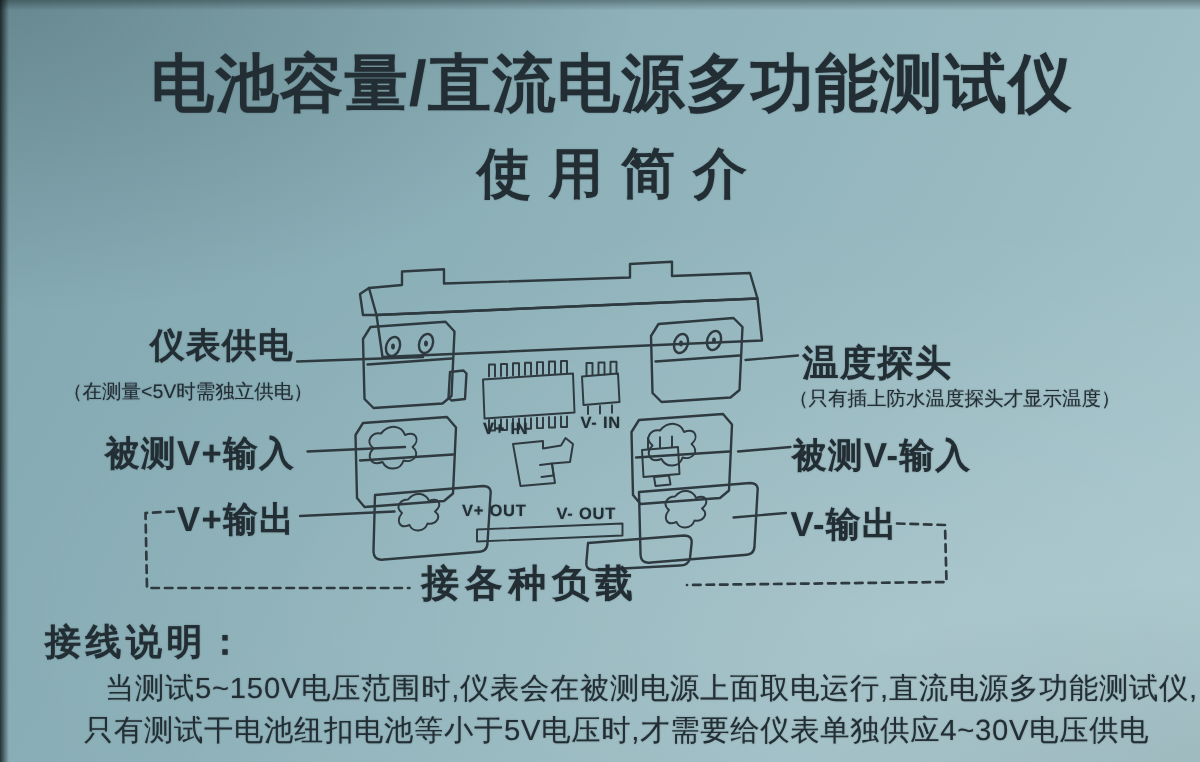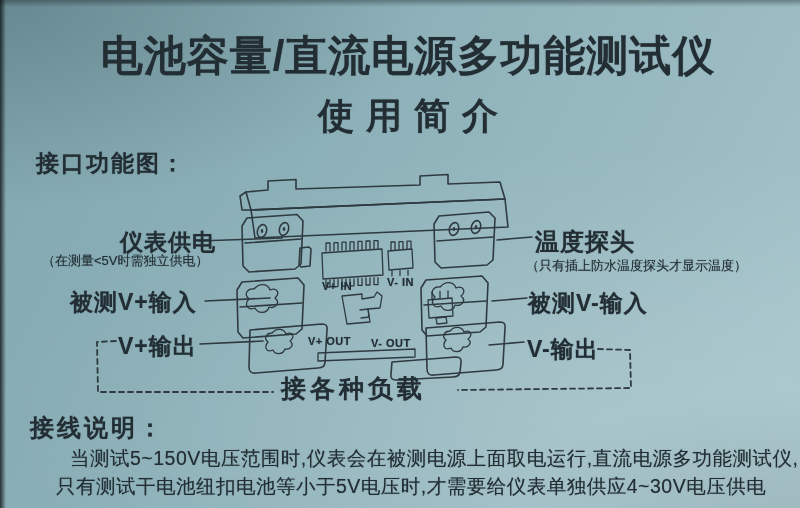--- a/index.html
+++ b/index.html
@@ -38,21 +38,20 @@
 <body>
 
 <div class="page">
 
   <div class="edge edge-left"></div>
   <div class="edge edge-right"></div>
   <div class="edge-top"></div>
 
   <div class="t title">电池容量/直流电源多功能测试仪</div>
   <div class="t subtitle">使用简介</div>
-  <div class="t sec-head">接口功能图：</div>
 
   <svg width="800" height="508" viewBox="0 0 800 508">
     <g class="ink">
       <path d="M246,192 L268,190 L268,181 L296,179.5 L296,189 L420,185 L420,176 L448,174.5 L448,184 L500,182 L505,199 L251,210 Z"></path>
       <path d="M251,210 L505,199 L508,227 L255,238 Z"></path>
       <path d="M246,192 L240,196 L242,210 L251,210"></path>
     </g>
 
     <g class="ink">
       <path d="M242,226 L247,218 L297,214.5 L303,221 L301,264 L295,269 L249,272 L243,266 Z"></path>
@@ -116,21 +115,21 @@
       <path d="M200,344 L263,341"></path>
       <path d="M489,345 L524,342"></path>
     </g>
 
     <g class="ink dashed">
       <path d="M116,341 L97,342 L98,392 L273,392"></path>
       <path d="M598,349 L630,350 L631,388 L458,390"></path>
     </g>
   </svg>
 
-  <div class="t callout" style="left:100px;top:227px;margin-left:20px;">仪表供电</div>
+  <div class="t callout" style="left:100px;top:215px;">仪表供电</div>
   <div class="t note" style="left:42px;top:252px;">（在测量&lt;5V时需独立供电）</div>
   <div class="t callout" style="left:70px;top:287px;">被测V+输入</div>
   <div class="t callout" style="left:118px;top:331px;text-align:right;">V+输出</div>
   <div class="t callout" style="left:535px;top:226px;font-size:24px;">温度探头</div>
   <div class="t note" style="left:501px;top:257px;margin-left:25px;">（只有插上防水温度探头才显示温度）</div>
   <div class="t callout" style="left:528px;top:288px;">被测V-输入</div>
   <div class="t callout" style="left:527px;top:334px;">V-输出</div>
   <div class="t load" style="left:281px;top:372px;">接各种负载</div>
 
   <div class="t marking" style="left:322px;top:280px;">V+ IN</div>

